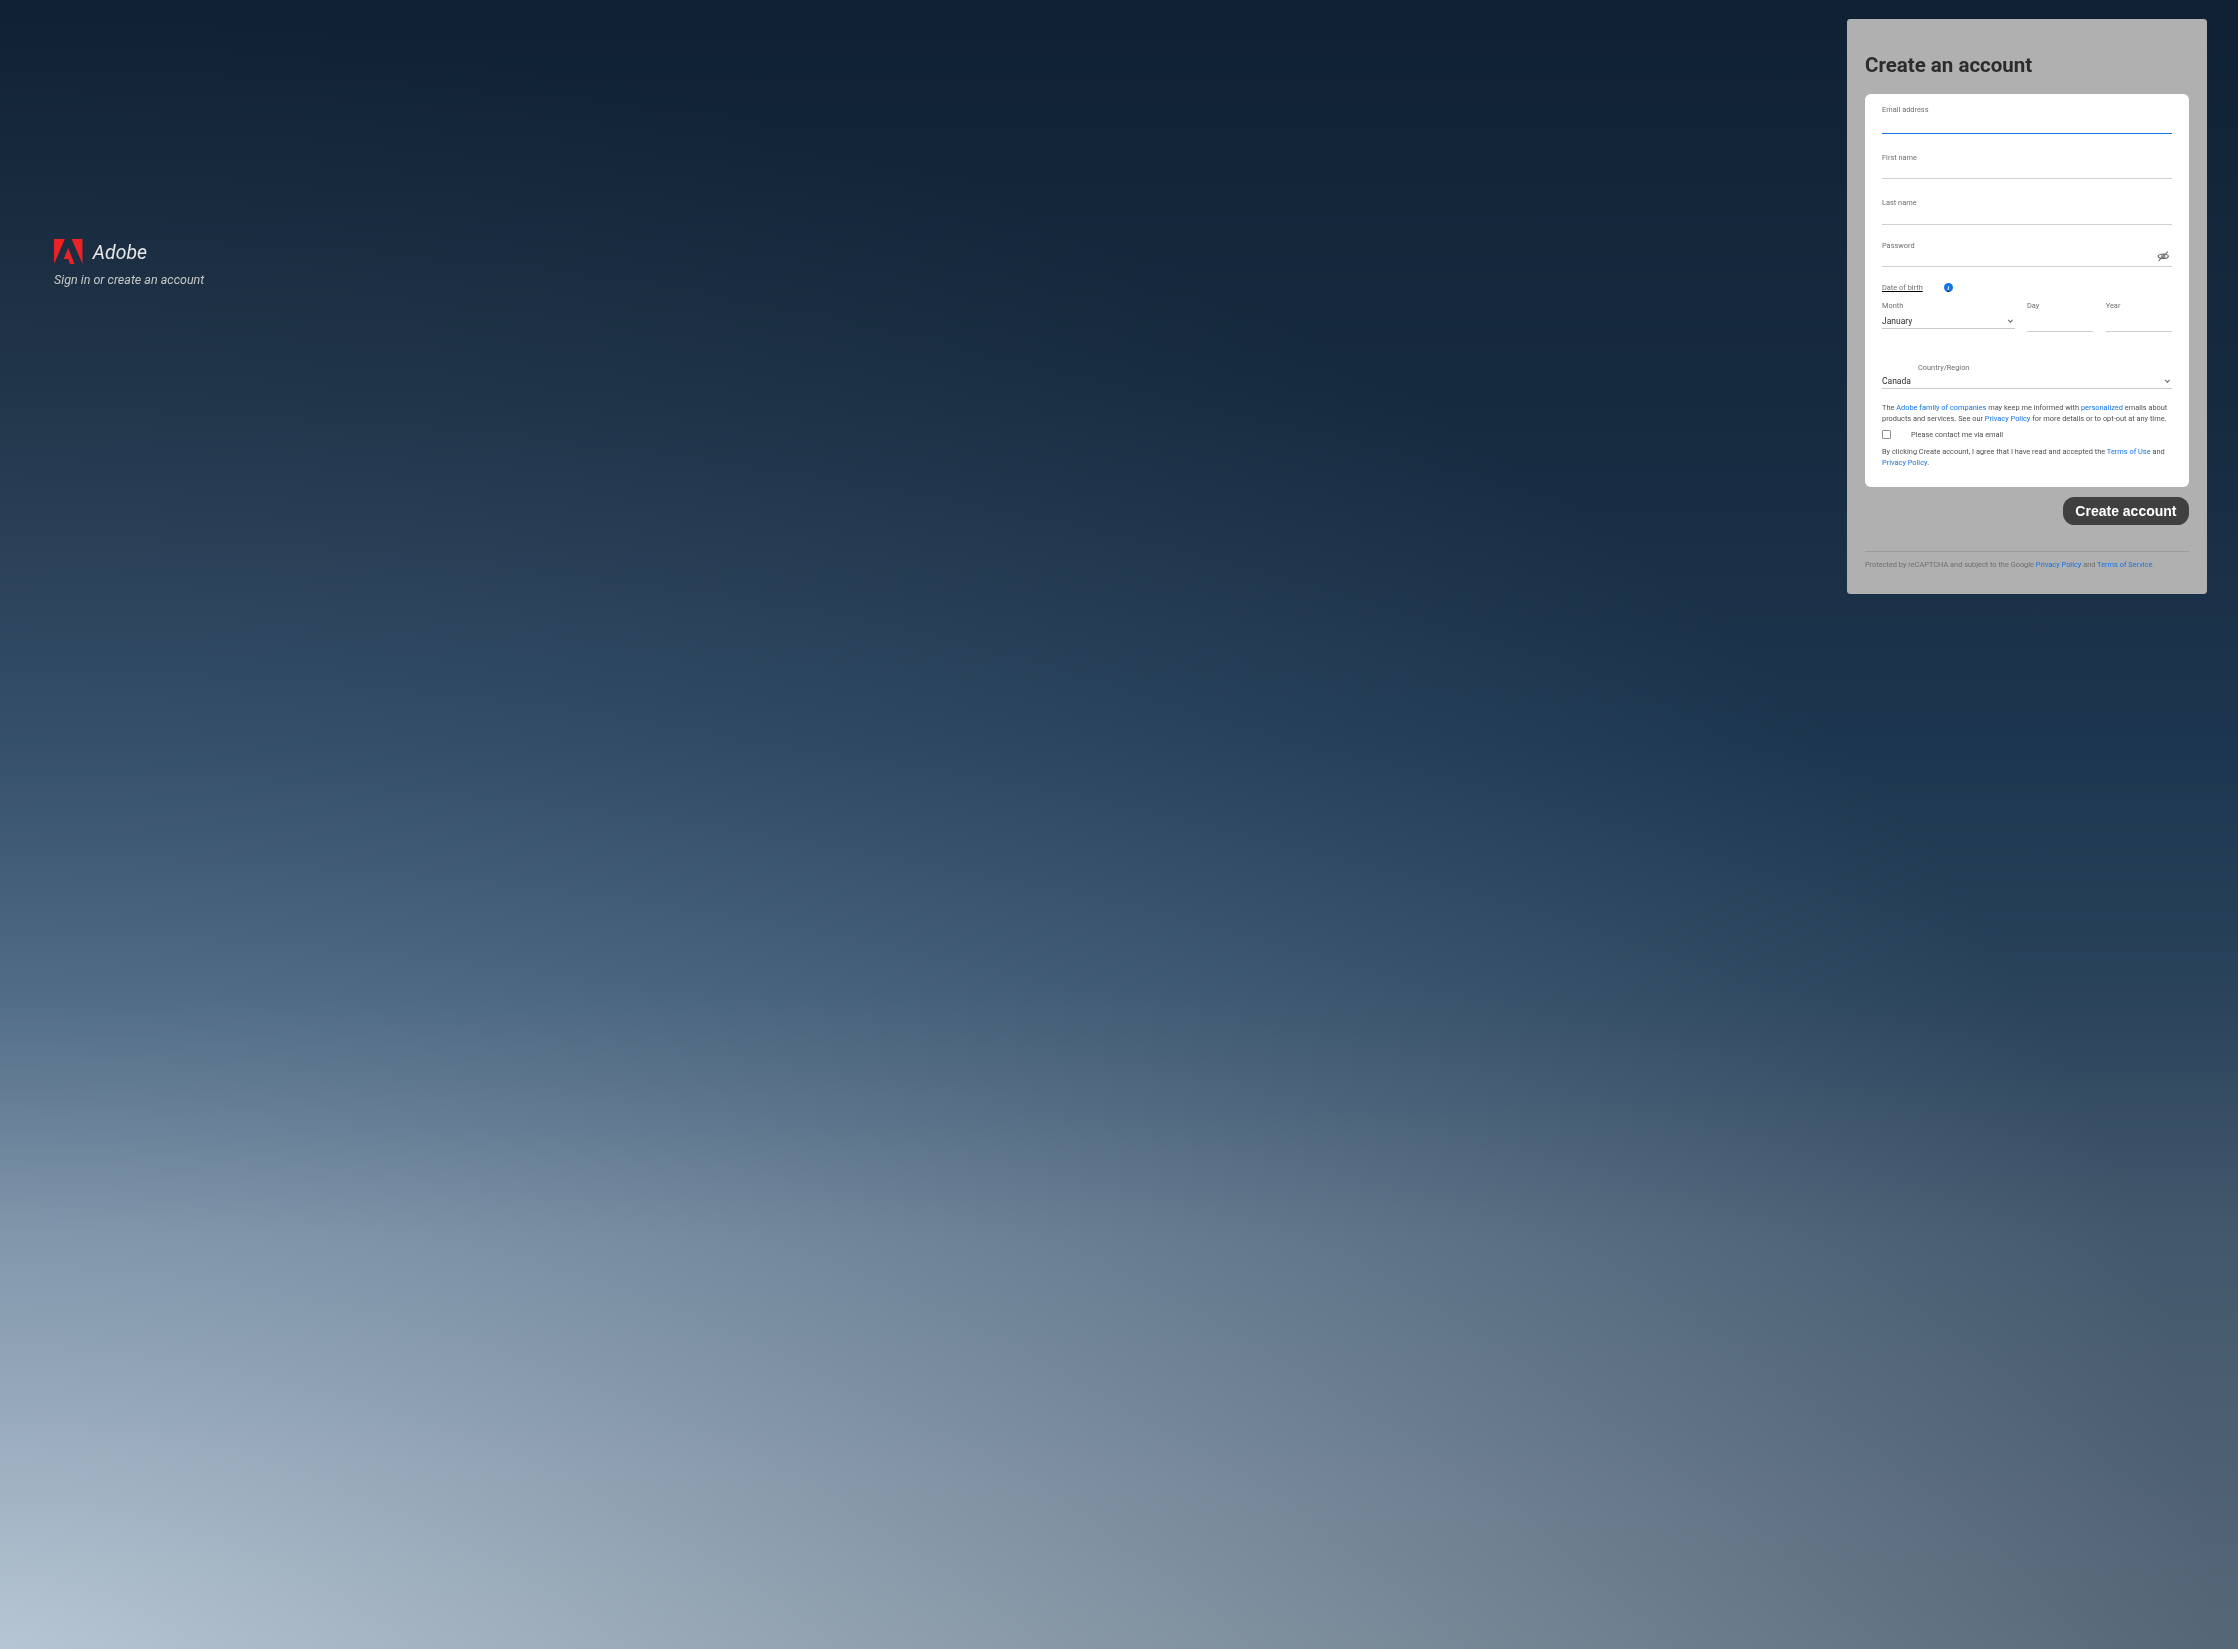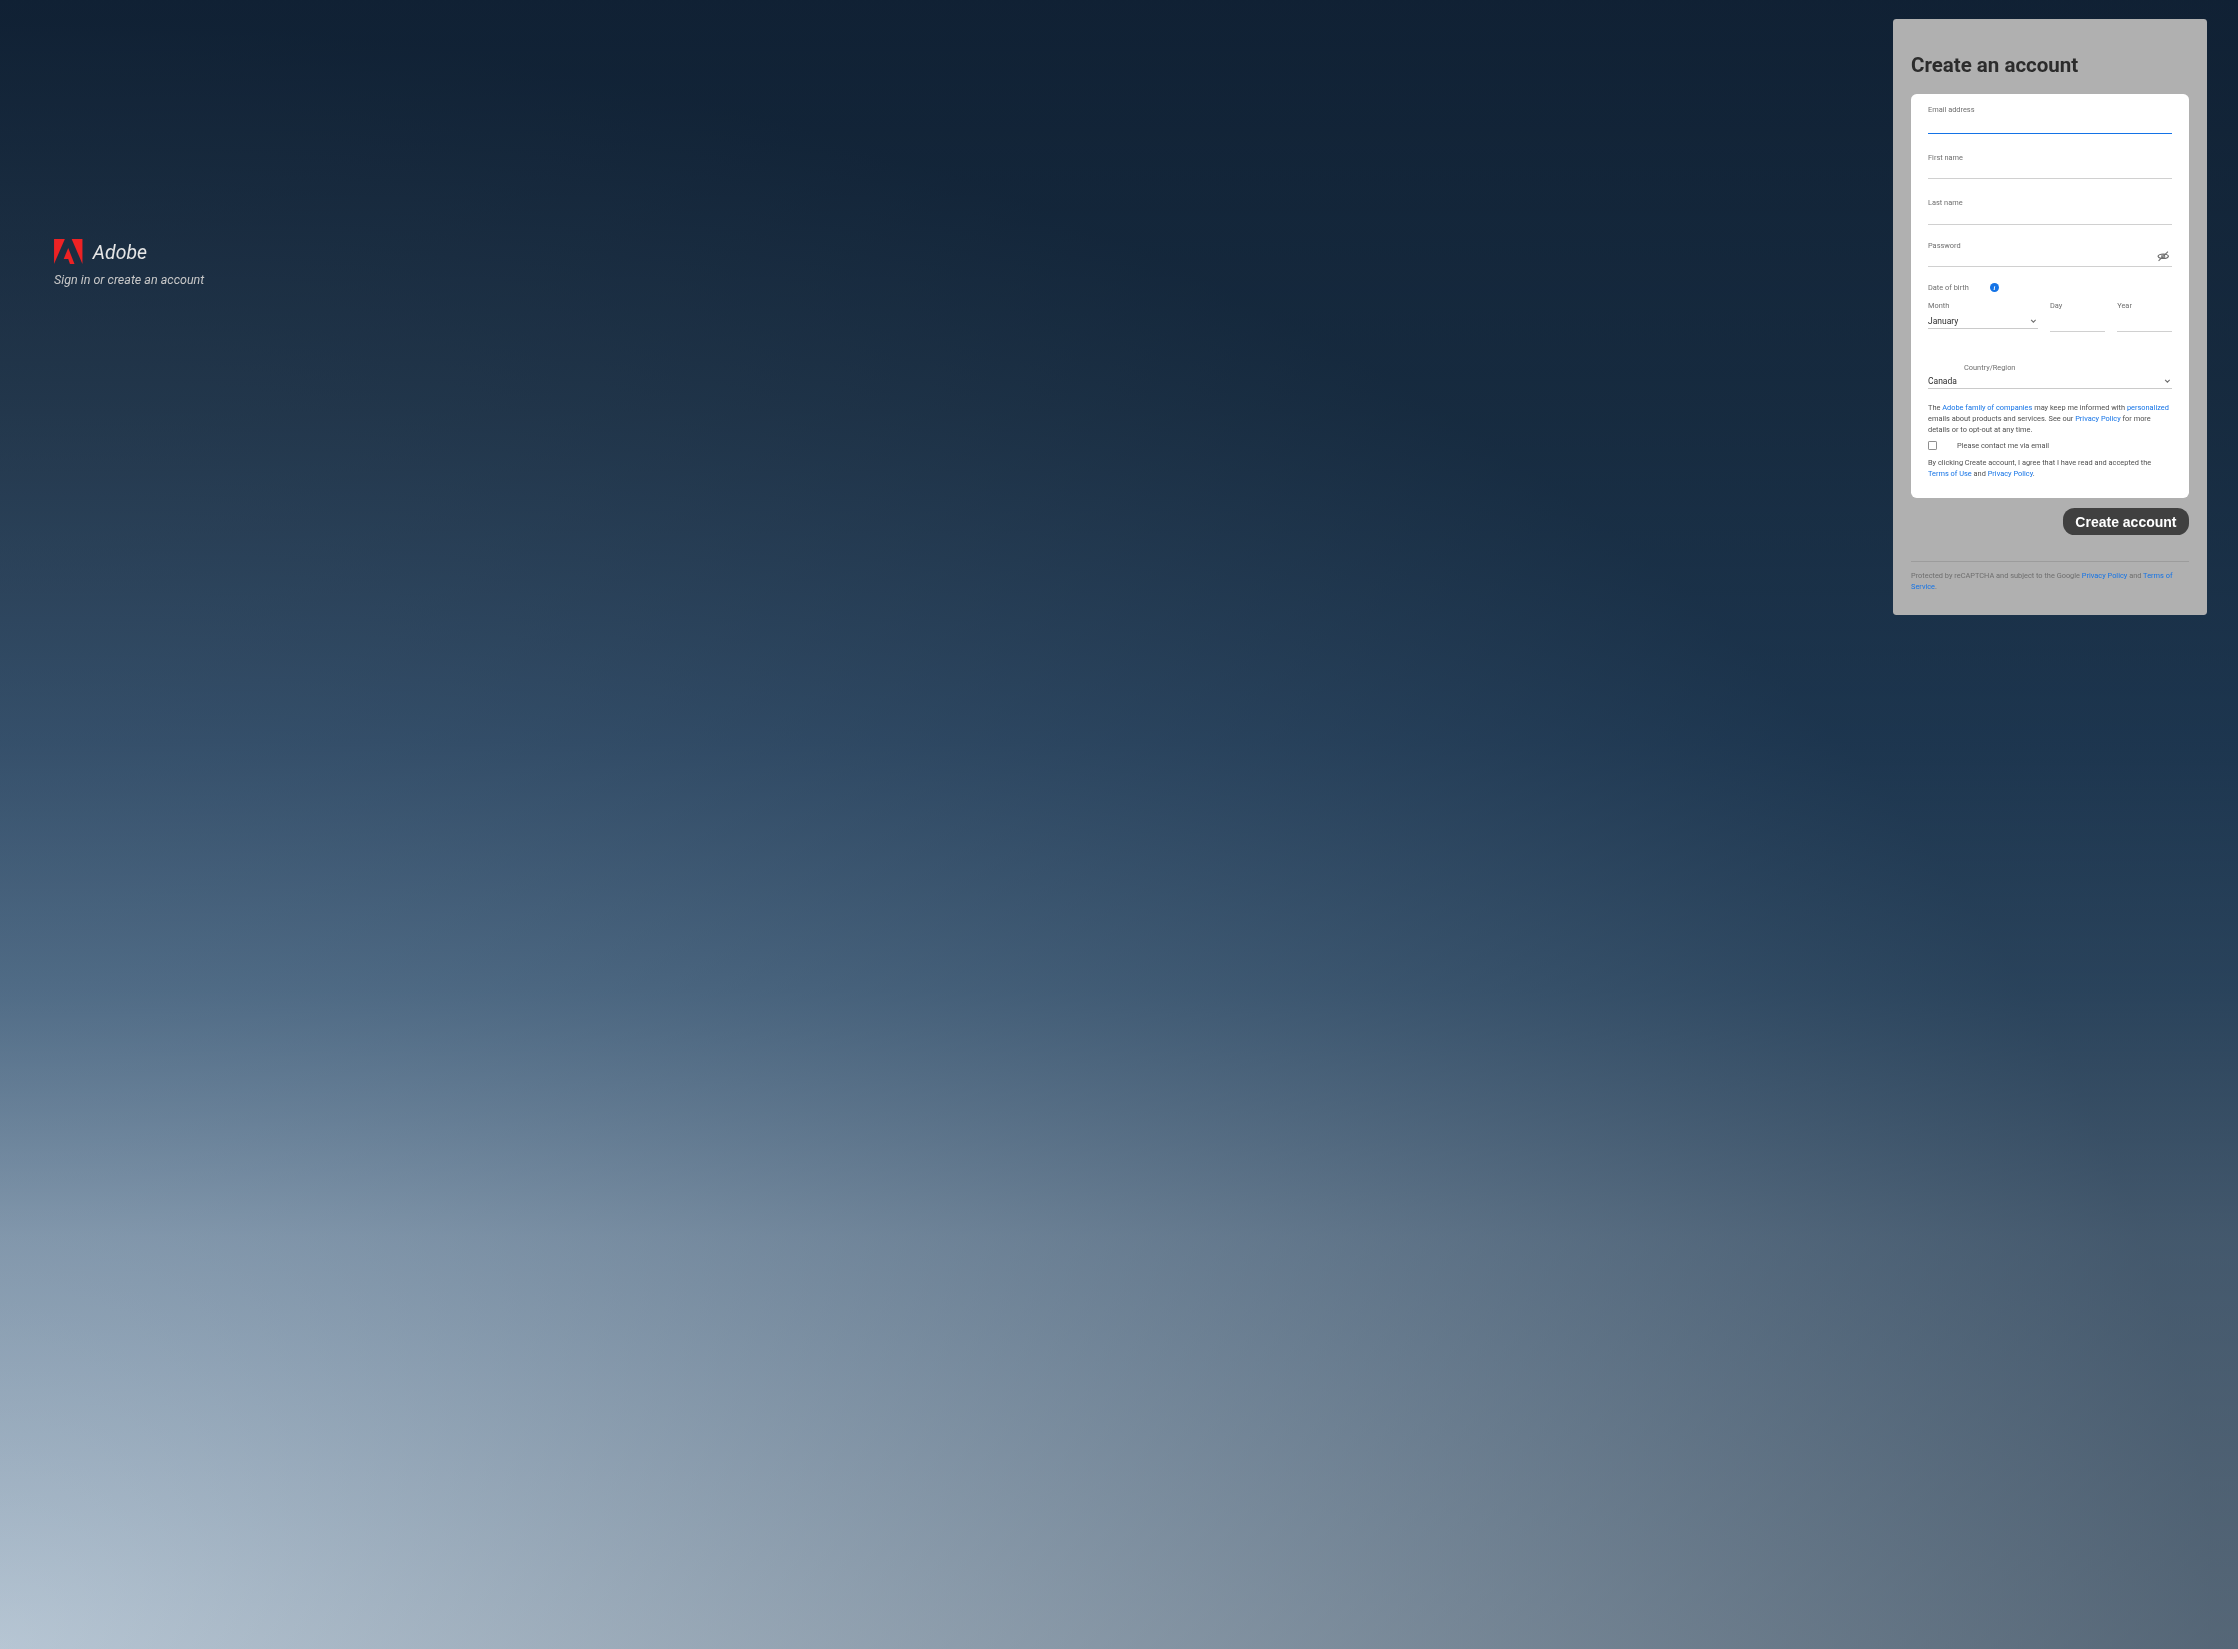--- a/index.html
+++ b/index.html
@@ -38,21 +38,21 @@
   }
   .tagline {
     color: #c8c8c8;
     font-size: 12.5px;
     margin-top: 6px;
   }
   .panel {
     position: absolute;
     top: 19px;
     right: 31px;
-    width: 314px;
+    width: 360px;
     background: #b0b0b0;
     border-radius: 3.4px;
     padding: 34px 18px 23px 18px;
     z-index: 3;
   }
   .panel-title {
     font-size: 20.5px;
     font-weight: 700;
     color: #2c2c2c;
     margin-bottom: 17px;
@@ -104,20 +104,21 @@
     width: 12.5px;
     height: 12.5px;
     color: #6e6e6e;
     cursor: pointer;
   }
   .dob-label-row {
     display: flex;
     align-items: center;
     gap: 21px;
     margin-bottom: 6.8px;
+    text-decoration: underline;
   }
   .info-icon {
     width: 9px;
     height: 9px;
     border-radius: 50%;
     background: #1473e6;
     color: #fff;
     font-size: 6.3px;
     font-weight: 700;
     font-style: italic;

